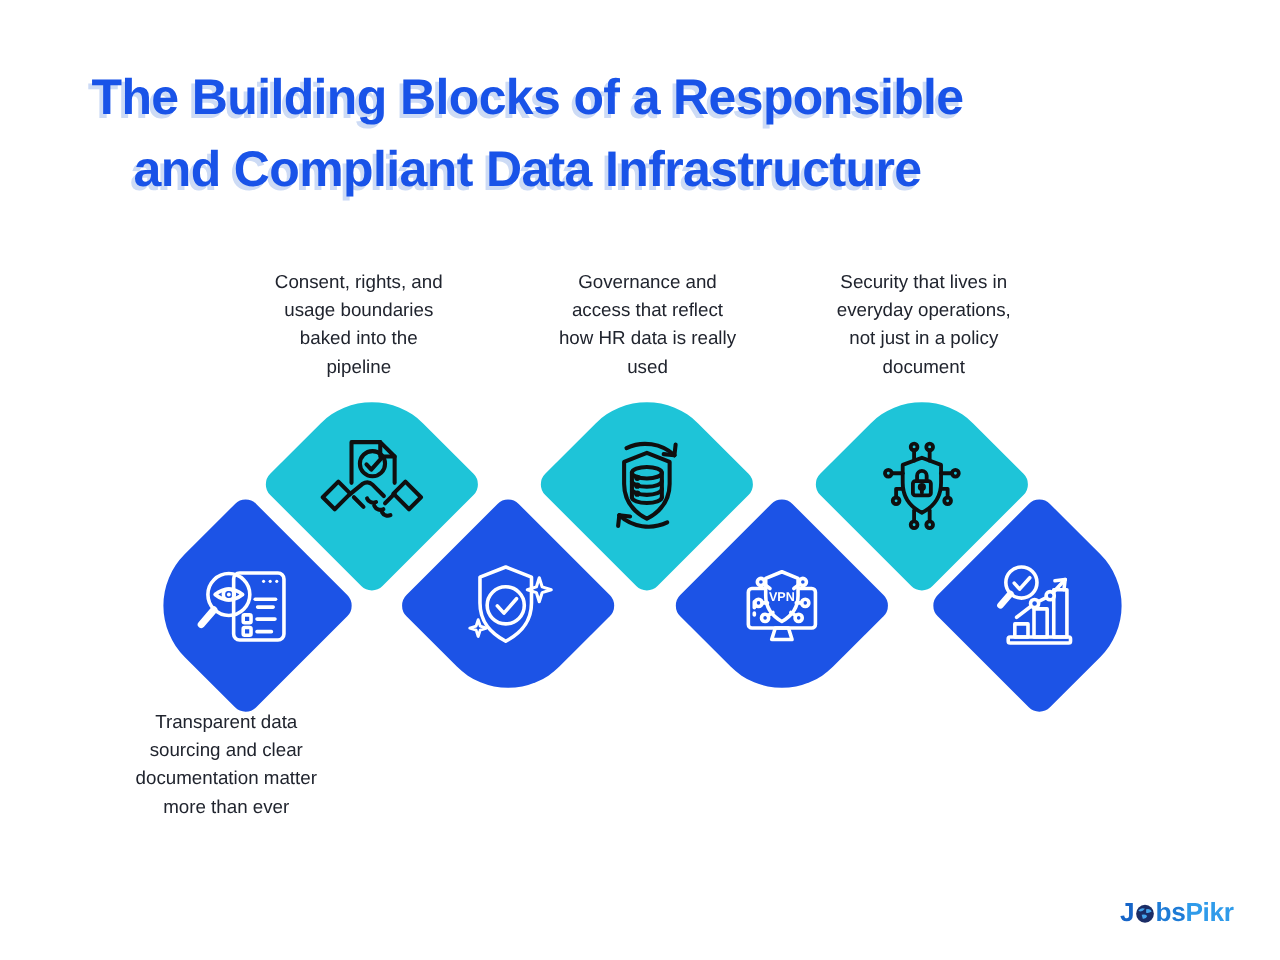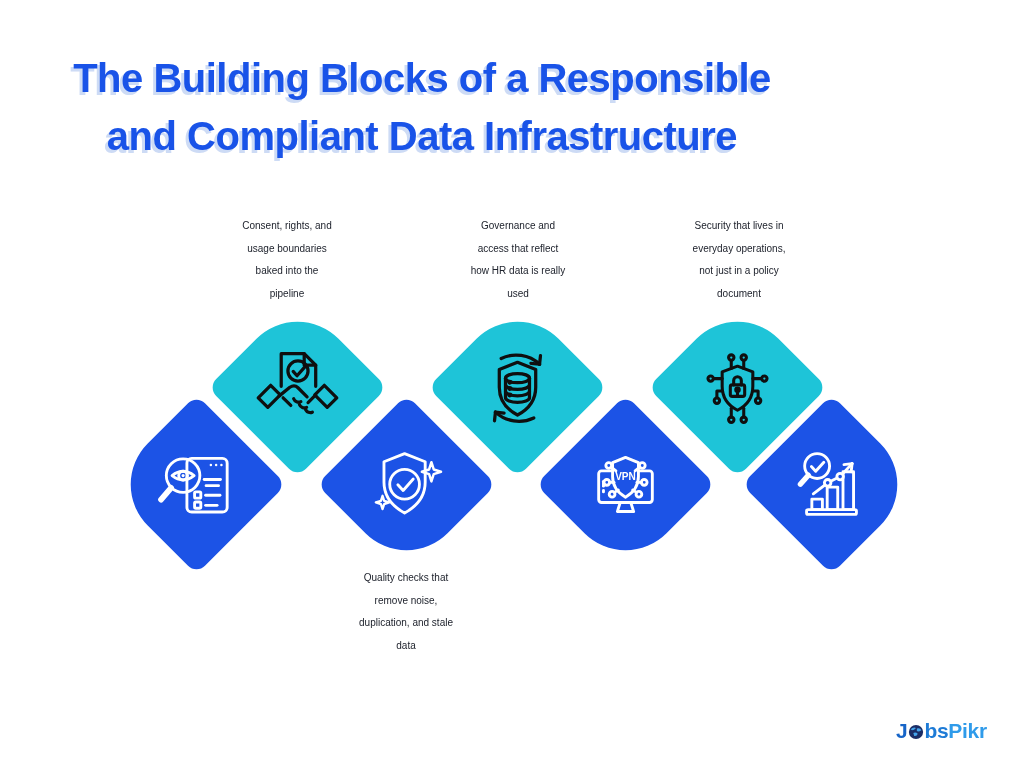--- a/index.html
+++ b/index.html
@@ -13,21 +13,21 @@
   .title{
     position:absolute;top:49px;left:0;width:844px;
     text-align:center;font-size:40px;line-height:58px;
     font-weight:800;letter-spacing:-0.5px;
     color:var(--title-blue,#1953e8);
     text-shadow:-3px 3px 0 var(--title-shadow,#cddbf5);
     white-space:pre-line;
   }
   .label{
     position:absolute;width:212px;text-align:center;
-    font-size:10px;line-height:22.5px;font-weight:500;
+    font-size:15px;line-height:22.5px;font-weight:500;
     color:var(--text,#20242e);white-space:pre-line;
   }
   .diamond{
     position:absolute;width:127px;height:127px;
     transform:rotate(45deg);
     display:flex;align-items:center;justify-content:center;
   }
   .diamond.teal{
     background:var(--teal,#1ec4d8);
     border-radius:58px 12px 12px 12px;
@@ -249,24 +249,24 @@
           <circle class="node-fill" cx="44" cy="45.5" r="3.4"></circle>
           <circle class="node-fill" cx="57" cy="39" r="3.4"></circle>
           <circle cx="33" cy="28" r="13"></circle>
           <path d="M27,28.5 l4.5,5 l8.5,-9.5"></path>
           <path d="M23.8,37.5 L15.5,47" stroke-width="5.5"></path>
         </g>
       </svg>
     </div>
   </div>
 
-  <div class="label l-b2">Quality checks that
-remove noise,
-duplication, and stale
-data</div>
+  <div class="label l-b1">Transparent data
+sourcing and clear
+documentation matter
+more than ever</div>
 
   <div class="logo">
     <span class="j">J</span>
     <span class="globe">
       <svg width="16" height="16" viewBox="0 0 18 18">
         <circle cx="9" cy="9" r="8" fill="var(--logo-globe,#1B2D66)"></circle>
         <path d="M3,6 Q6,3 9,4.5 Q7,7 4.5,7 Z" fill="var(--logo-land,#45A5EC)"></path>
         <path d="M10,5 Q14,4 15,7 Q12,9 10,8 Z" fill="var(--logo-land,#45A5EC)"></path>
         <path d="M6,10 Q9,9 11,11 Q10,14 7,13.5 Z" fill="var(--logo-land,#45A5EC)"></path>
       </svg>

